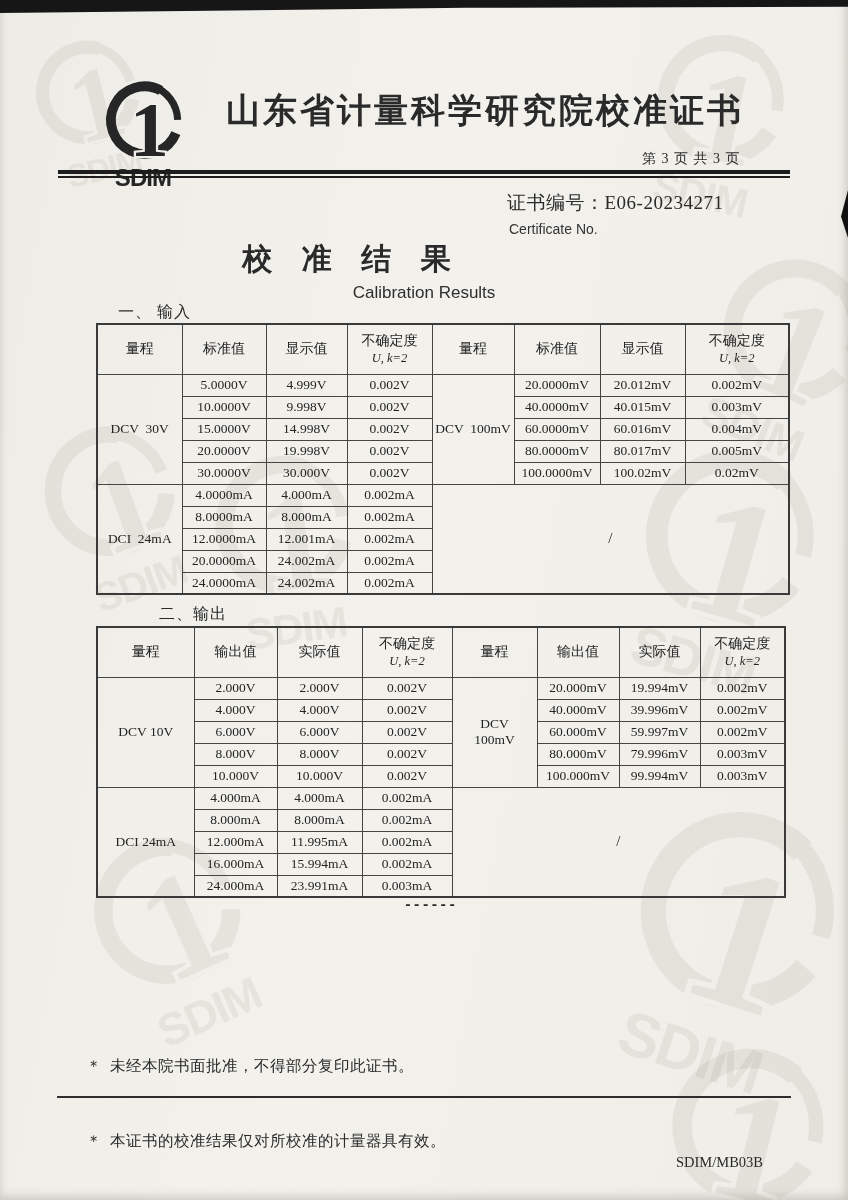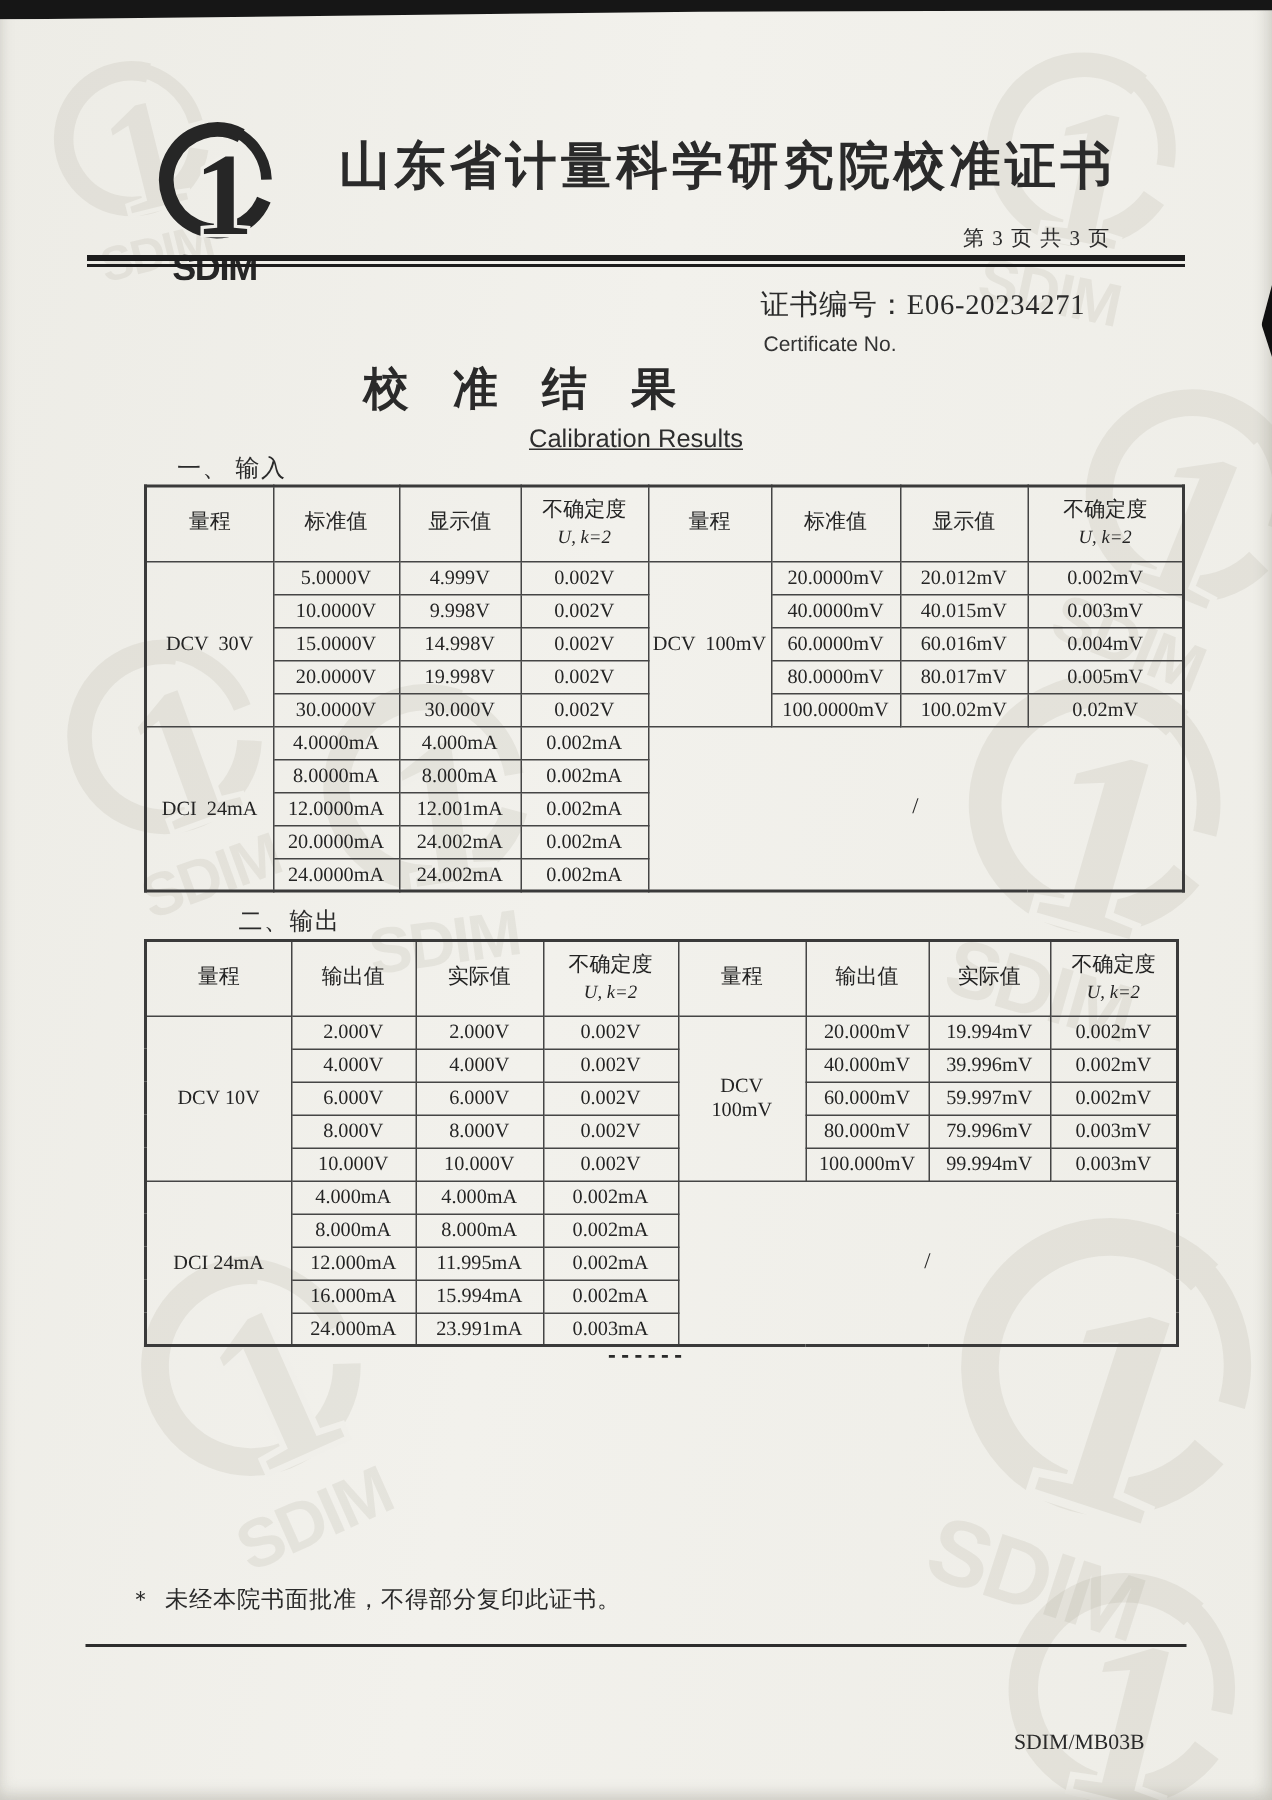--- a/index.html
+++ b/index.html
@@ -45,21 +45,21 @@
   }
   .cert-line { position:absolute; left:507px; top:190px; font-size:19px; letter-spacing:.5px; }
   .cert-en { position:absolute; left:509px; top:221px; font-size:14px;
     font-family:"Liberation Sans","DejaVu Sans",sans-serif; color:#333; }
   .results-zh {
     position:absolute; left:0; top:239px; width:704px; text-align:center;
     font-size:30px; font-weight:bold; letter-spacing:11px;
   }
   .results-en {
     position:absolute; left:0; top:283px; width:848px; text-align:center;
-    font-family:"Liberation Sans","DejaVu Sans",sans-serif; font-size:17px; color:#2e2e2e;text-decoration:underline;
+    font-family:"Liberation Sans","DejaVu Sans",sans-serif; font-size:17px; color:#2e2e2e;
   }
   .sec-label { position:absolute; font-size:16px; white-space:pre; letter-spacing:1px; }
   .sec-1 { left:118px; top:302px; }
   .sec-2 { left:117px; top:604px;margin-left:42px; }
   
   table.cal { border-collapse:collapse; position:absolute; table-layout:fixed;
     font-size:13.5px; color:#242424; }
   table.cal td, table.cal th {
     border:1px solid var(--line); text-align:center; vertical-align:middle;
     padding:0 2px; height:22px; line-height:1.15; font-weight:normal; overflow:hidden;
@@ -329,15 +329,16 @@
       <td>23.991mA</td>
       <td>0.003mA</td>
     </tr>
   </tbody>
     </table>
 
   <div class="dashes">------</div>
 
   <div class="footer-rule"></div>
   <div class="note note-1"><span class="bullet">＊</span><span>未经本院书面批准，不得部分复印此证书。</span></div>
+  <div class="note note-2"><span class="bullet">＊</span><span>本证书的校准结果仅对所校准的计量器具有效。</span></div>
   <div class="form-code">SDIM/MB03B</div>
 
 </div>
 
 </body></html>

